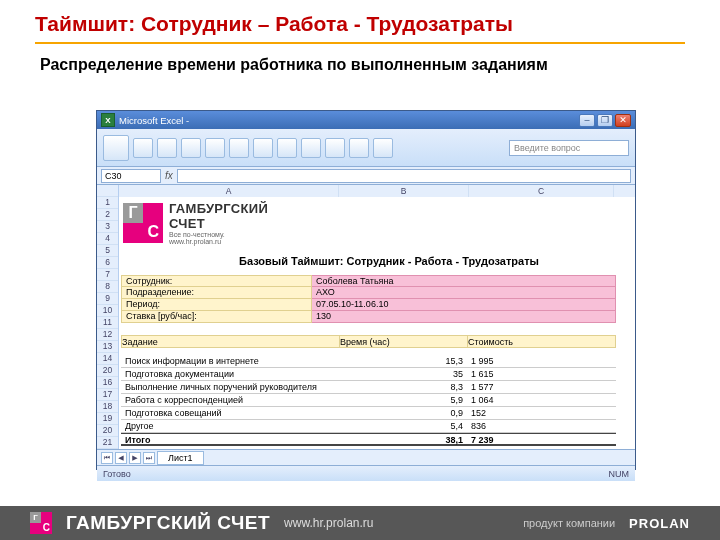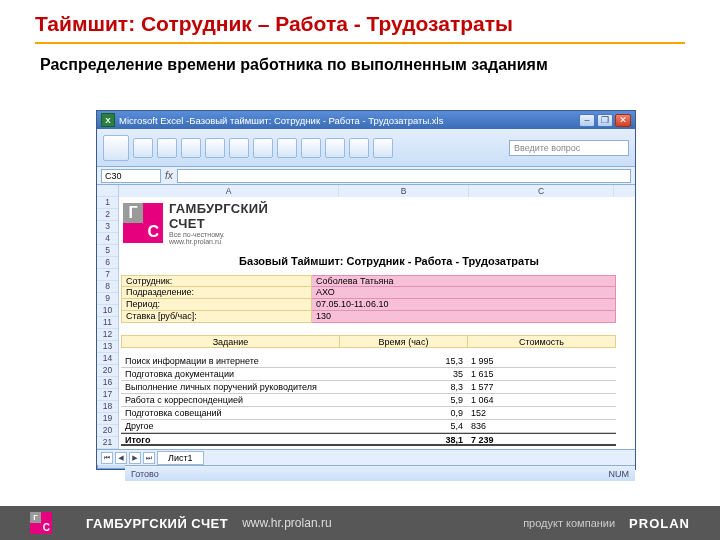--- a/index.html
+++ b/index.html
@@ -36,53 +36,52 @@
   .logo-txt .big { font-weight: bold; font-size: 13px; letter-spacing: 0.3px; }
   .logo-txt .small { font-size: 7px; color: #666; }
   .sheet-title { position: absolute; left: 120px; top: 58px; font-weight: bold; font-size: 11px; }
   .meta { position: absolute; left: 2px; top: 78px; width: 495px; }
   .meta-row { display: flex; height: 12px; }
   .meta-row .lbl { width: 191px; background: #fff4cc; border: 1px solid #e0d090; border-top: none; padding-left: 4px; font-size: 9px; }
   .meta-row:first-child .lbl { border-top: 1px solid #e0d090; }
   .meta-row .val { flex: 1; background: #f8c0d8; border: 1px solid #e090b0; border-left: none; border-top: none; padding-left: 4px; font-size: 9px; }
   .meta-row:first-child .val { border-top: 1px solid #e090b0; }
   .thead { position: absolute; left: 2px; top: 138px; width: 495px; display: flex; height: 13px; background: #fff4cc; border: 1px solid #e0d090; }
-  .thead div { border-right: 1px solid #e0d090; text-align: center; font-size: 9px; line-height: 12px; }
+  .thead div { border-right: 1px solid #e0d090; font-size: 9px; line-height: 12px; }
   .thead .tA { width: 218px; } .thead .tB { width: 128px; } .thead .tC { flex: 1; border-right: none; }
   .tbody { position: absolute; left: 2px; top: 158px; width: 495px; }
   .trow { display: flex; height: 13px; border-bottom: 1px solid #ccc; }
   .trow.total { border-top: 1px solid #444; border-bottom: 2px solid #444; font-weight: bold; }
   .trow div { font-size: 9px; padding: 0 4px; line-height: 12px; }
   .trow .tA { width: 218px; } .trow .tB { width: 128px; text-align: right; } .trow .tC { flex: 1; text-align: left; }
   .tabstrip { height: 16px; background: #e4eefc; border-top: 1px solid #8eaed6; display: flex; align-items: center; padding: 0 4px; font-size: 9px; gap: 2px; }
   .tabnav { width: 12px; height: 12px; border: 1px solid #9abbe0; background: #fff; font-size: 7px; display: flex; align-items: center; justify-content: center; color: #446; }
   .sheettab { background: #fff; border: 1px solid #9abbe0; padding: 0 10px; height: 14px; display: flex; align-items: center; font-size: 9px; }
-  .statusbar { height: 16px; background: linear-gradient(#e4eefc,#c9dff8); border-top: 1px solid #8eaed6; display: flex; align-items: center; padding: 0 6px; font-size: 9px; color: #446; margin-left: 28px; }
+  .statusbar { height: 16px; background: linear-gradient(#e4eefc,#c9dff8); border-top: 1px solid #8eaed6; display: flex; align-items: center; padding: 0 6px; font-size: 9px; color: #446; }
   .statusbar .spacer { flex: 1; }
   .footer { position: absolute; left: 0; bottom: 0; right: 0; height: 34px; background: #575757; display: flex; align-items: center; padding: 0 30px; color: #fff; gap: 14px; }
   .footer .flogo { width: 22px; height: 22px; background: #e6007e; position: relative; display: flex; align-items: center; justify-content: center; font-weight: bold; font-size: 10px; }
   .footer .flogo .gray { position: absolute; left: 0; top: 0; width: 11px; height: 11px; background: #9a9a9a; display: flex; align-items: center; justify-content: center; font-size: 8px; }
-  .footer .fname { font-weight: bold; font-size: 13px; letter-spacing: 0.5px; margin-left: 20px; }
+  .footer .fname { font-weight: bold; font-size: 19px; letter-spacing: 0.5px; }
   .footer .furl { font-size: 12px; color: #ddd; }
   .footer .spacer { flex: 1; }
   .footer .prod { font-size: 11px; color: #ccc; }
   .footer .prolan { font-size: 13px; font-weight: bold; letter-spacing: 1px; }
 </style>
 </head>
 <body>
 
 <div class="slide-title">Таймшит: Сотрудник – Работа - Трудозатраты</div>
 <div class="rule"></div>
 <div class="slide-sub">Распределение времени работника по выполненным заданиям</div>
 
 <div class="excel-shot">
   <div class="titlebar">
     <div class="xl">X</div>
     <span>Microsoft Excel - </span>
-    <span>Базовый таймшит: Сотрудник - Работа - Трудозатраты.xls</span>
     <div class="spacer"></div>
     <div class="wincontrols">
       <div class="winbtn">–</div>
       <div class="winbtn">❐</div>
       <div class="winbtn close">✕</div>
     </div>
   </div>
   <div class="ribbon">
     <div class="rbtn big"></div>
     <div class="rbtn"></div>

